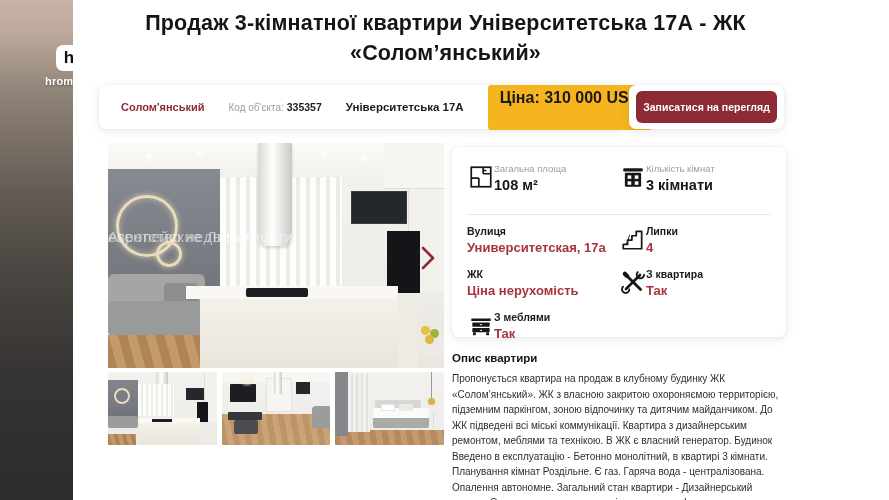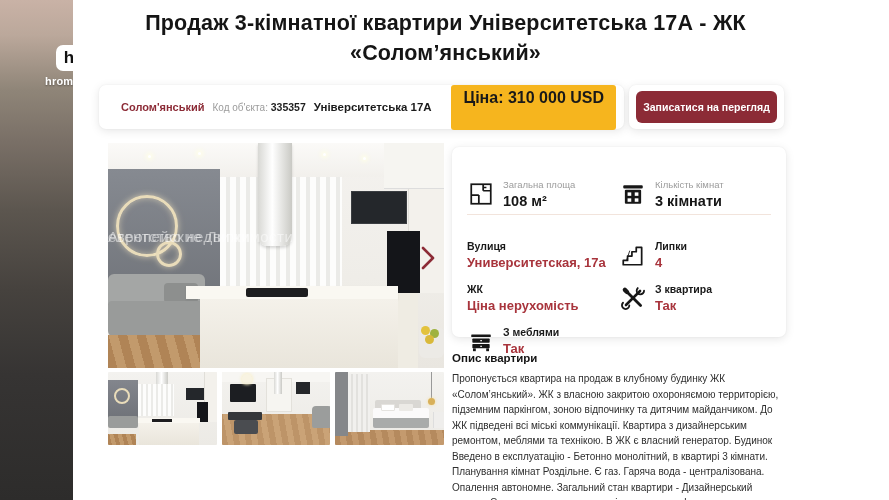--- a/index.html
+++ b/index.html
@@ -20,21 +20,21 @@
 
   
   .site { position:absolute; left:73px; top:0; width:745px; height:500px; background:#ffffff; z-index:2; overflow:hidden; }
 
   .title { position:absolute; top:8px; left:0; width:100%; text-align:center;
     font-size:21.5px; line-height:30px; font-weight:700; color:#151515; letter-spacing:.2px; }
 
   .card { background:#fff; border-radius:7px; box-shadow:0 2px 10px rgba(0,0,0,.10), 0 0 2px rgba(0,0,0,.06); }
 
   .badges-card { position:absolute; left:26px; top:85px; width:525px; height:44px;
-    display:flex; align-items:center; padding:0 8px 0 22px; gap:8px; }
+    display:flex; align-items:center; padding:0 8px 0 22px; gap:24px; }
   .brand { color:#8C2B36; font-weight:700; font-size:11px; }
   .code { font-size:10px; color:#9c9c9c; white-space:nowrap; }
   .code b { color:#1f1f1f; font-size:10.5px; }
   .address { color:#1b1b1b; font-weight:700; font-size:11.5px; white-space:nowrap; }
   .price { margin-left:auto; background:#F6B51E; color:#191919; font-weight:700;
     font-size:16px; padding:4px 12px 23px; border-radius:3px; white-space:nowrap; }
 
   .btn-card { position:absolute; left:556px; top:85px; width:155px; height:44px; display:flex; }
   .cta { margin:6px 7px; flex:1; background:#8C2B36; border:none; border-radius:6px; color:#fff;
     font-family:inherit; font-weight:700; font-size:10.5px; cursor:pointer; }
@@ -73,21 +73,21 @@
 
   .thumbs { position:absolute; left:35px; top:372px; width:336px; height:73px; display:flex; gap:5px; }
   .thumb { flex:1; position:relative; overflow:hidden; border-radius:1px; cursor:pointer;
     background:linear-gradient(180deg,#f3f2ef,#eceae5); }
   .thumb div { position:absolute; }
 
   
   .details { position:absolute; left:379px; top:147px; width:334px; height:190px;
     padding:12px 15px; }
   .drow { display:flex; }
-  .cell { width:50%; display:flex; align-items:center; gap:9px; padding-top:4px;margin-top:20px; }
+  .cell { width:50%; display:flex; align-items:flex-start; padding-top:4px; }
   .dicon { flex:0 0 27px; height:27px; display:flex; align-items:center; justify-content:center; }
   .dicon svg { width:26px; height:26px; }
   .dlabel-gray { font-size:9.5px; color:#9c9c9c; margin-bottom:3px; }
   .dvalue-big { font-size:14.5px; font-weight:700; color:#161616; }
   .dlabel-dark { font-size:10.5px; font-weight:700; color:#191919; margin-bottom:3px; }
   .dvalue-red { font-size:13px; font-weight:700; color:#A8343C; }
   .divider { border:none; border-top:1px solid #f2e4dc; margin:9px 0 6px; }
   .r1 { height:46px; }
   .rn { height:43px; }
 

